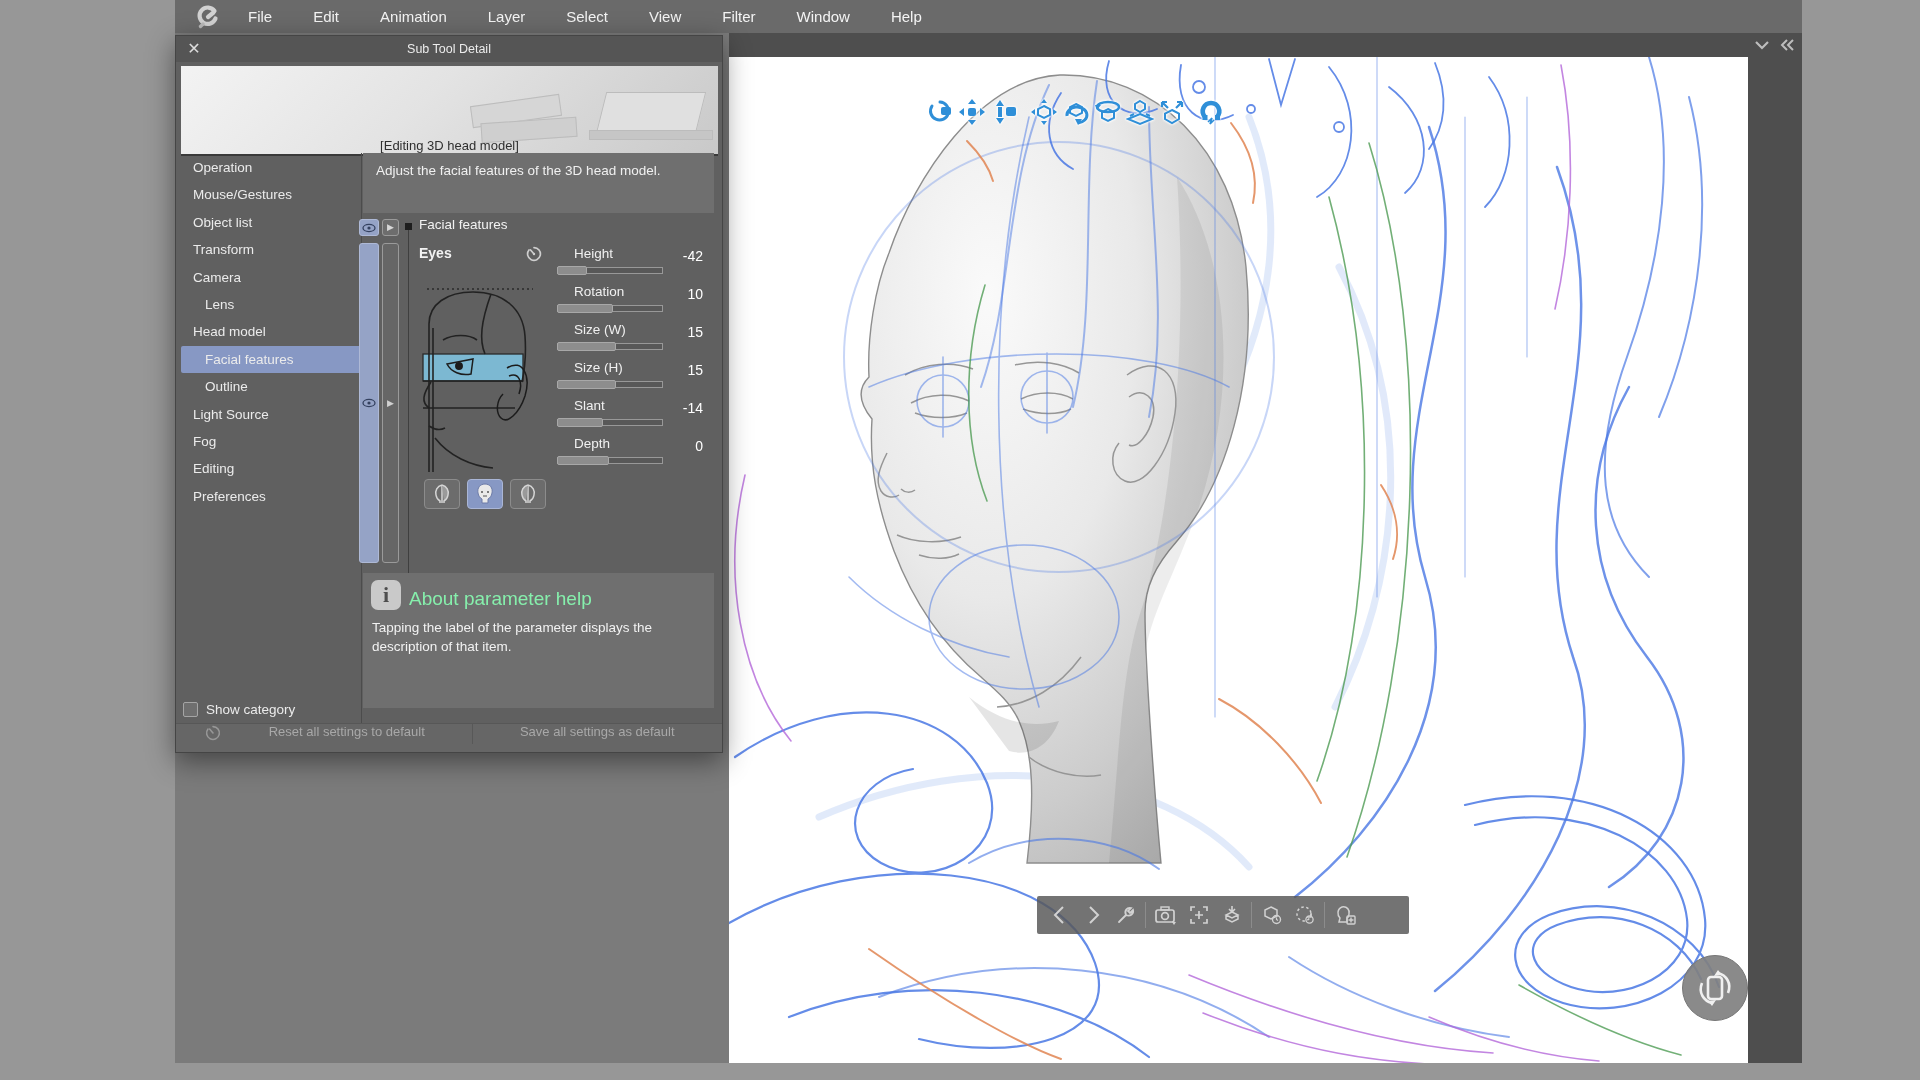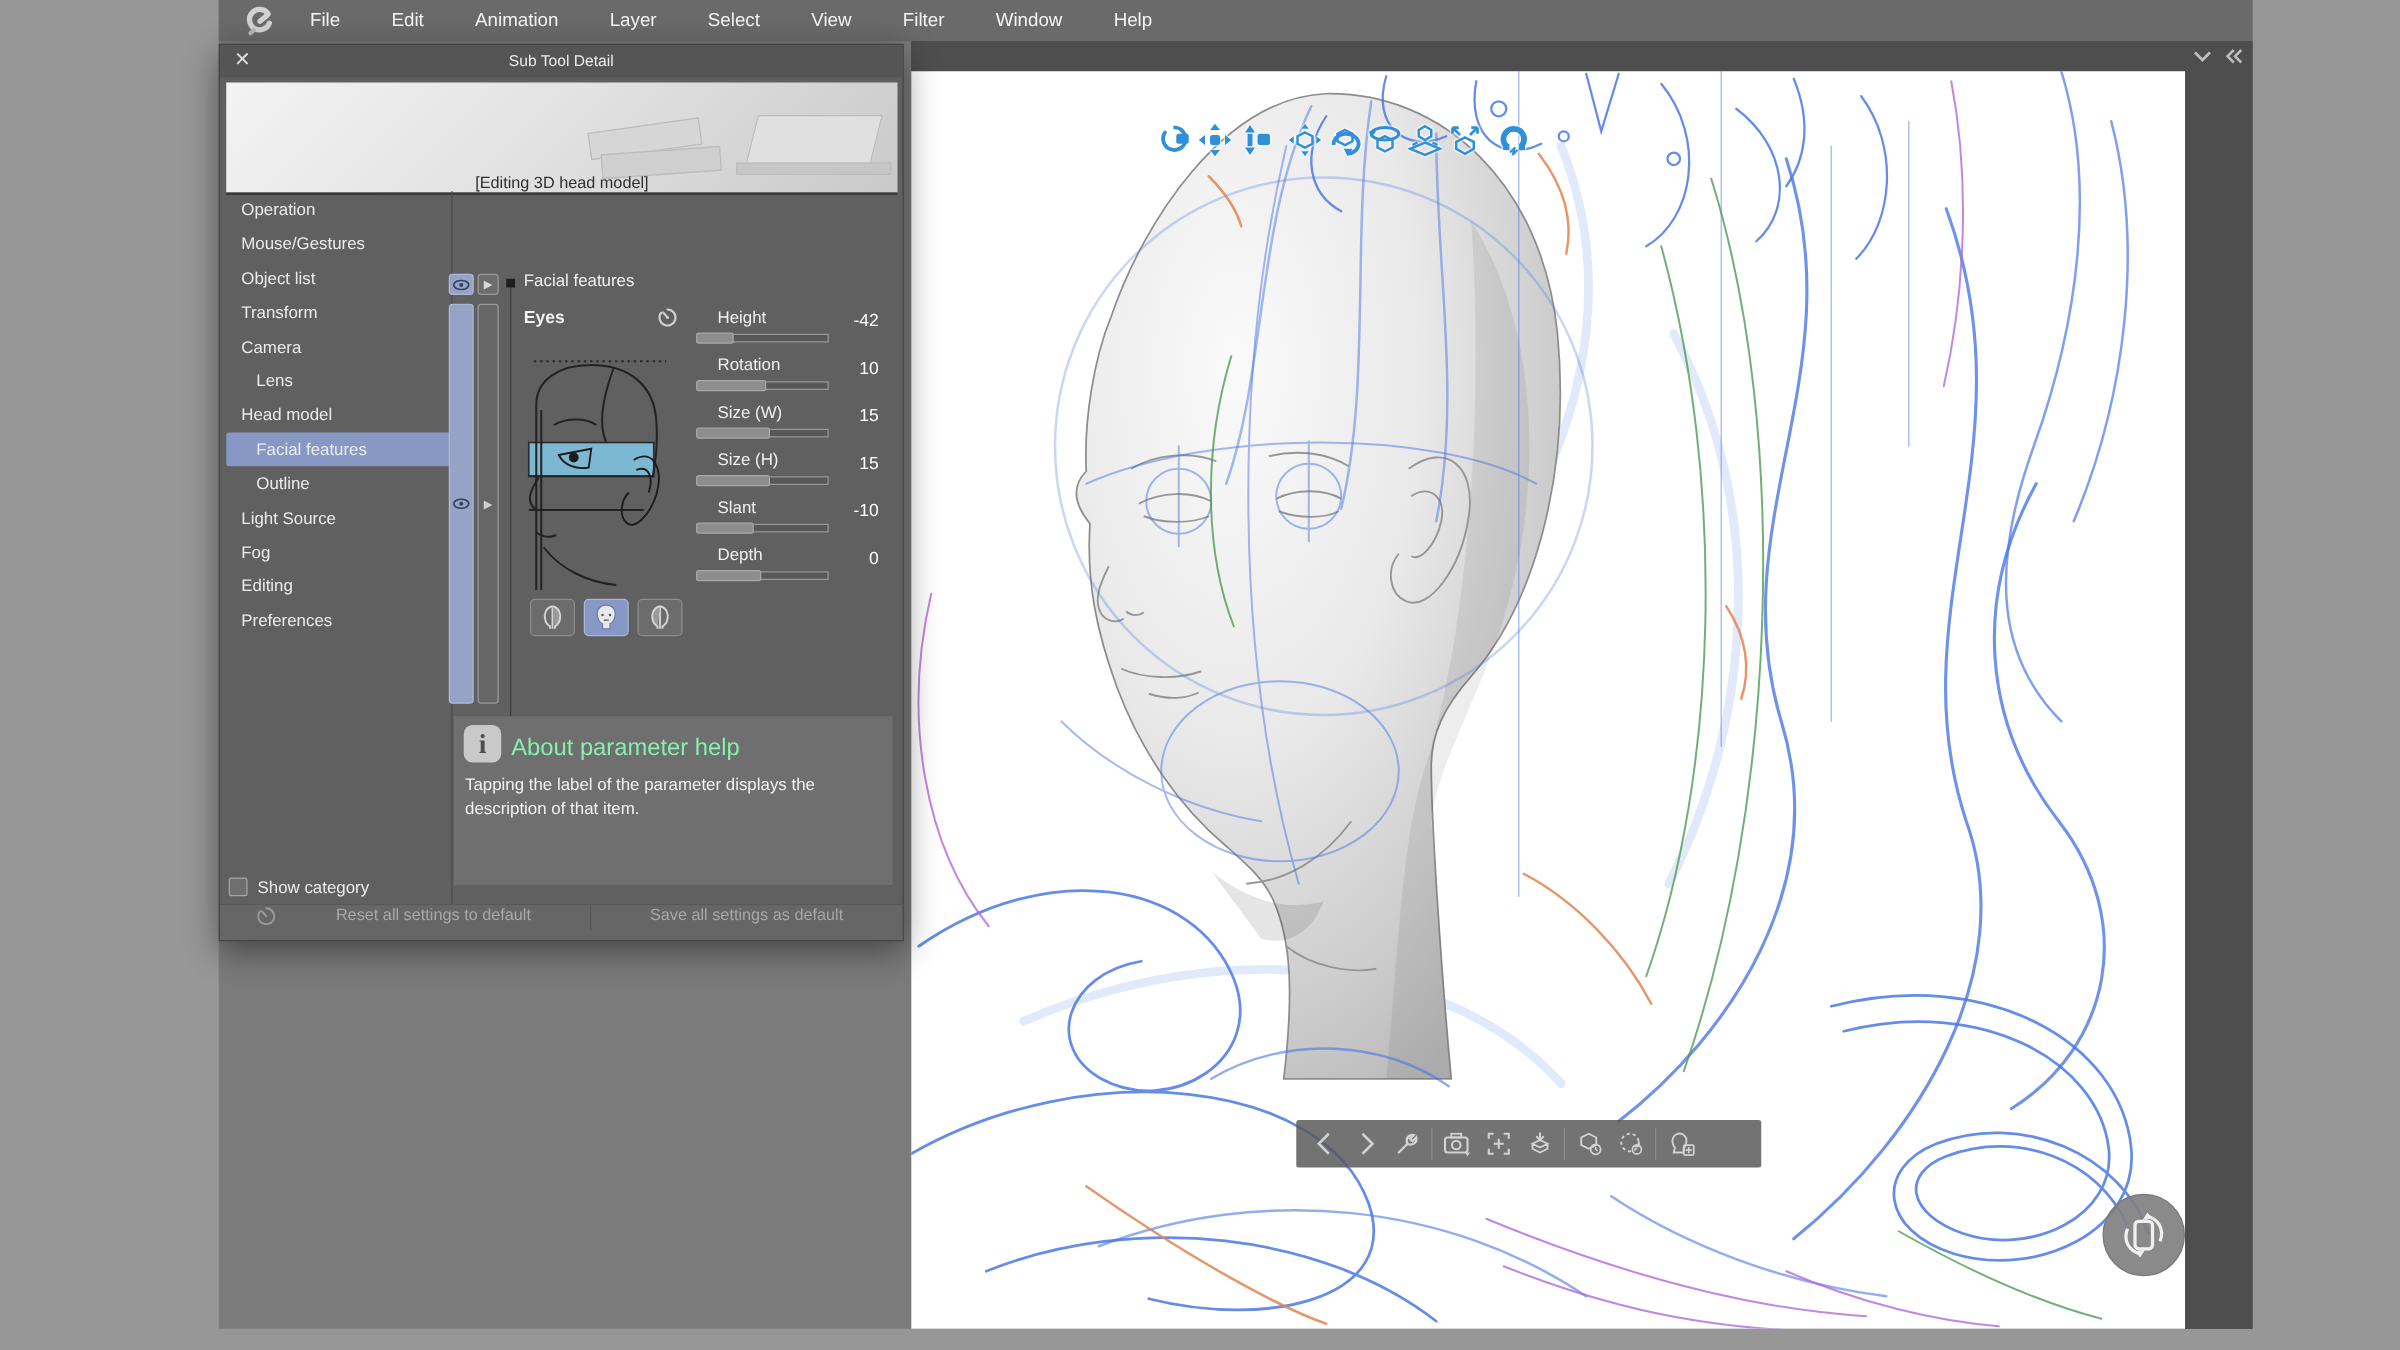--- a/index.html
+++ b/index.html
@@ -402,20 +402,21 @@
       <div class="sitem">Head model</div>
       <div class="sitem indent selected">Facial features</div>
       <div class="sitem indent">Outline</div>
       <div class="sitem">Light Source</div>
       <div class="sitem">Fog</div>
       <div class="sitem">Editing</div>
       <div class="sitem">Preferences</div>
     </div>
     <div class="vsep"></div>
 
+    <div class="desc">Adjust the facial features of the 3D head model.</div>
 
     <div class="eye-btn">
       <svg width="14" height="10" viewBox="0 0 14 10">
         <ellipse cx="7" cy="5" rx="6" ry="3.6" fill="none" stroke="#34415f" stroke-width="1.3"></ellipse>
           <circle cx="7" cy="5" r="1.6" fill="#34415f"></circle>
       </svg>
     </div>
     <div class="play-btn">▶</div>
     <div class="eye-bar">
       <svg width="14" height="10" viewBox="0 0 14 10">
@@ -480,21 +481,21 @@
     </div>
     <div class="prow" style="top:324px">
       <div class="plabel">Size (H)</div>
       <div class="pvalue">15</div>
       <div class="ptrack">
           <div class="pfill" style="width: 57%;"></div>
         </div>
     </div>
     <div class="prow" style="top:362px">
       <div class="plabel">Slant</div>
-      <div class="pvalue">-10</div>
+      <div class="pvalue">-14</div>
       <div class="ptrack">
           <div class="pfill" style="width: 44%;"></div>
         </div>
     </div>
     <div class="prow" style="top:400px">
       <div class="plabel">Depth</div>
       <div class="pvalue">0</div>
       <div class="ptrack">
           <div class="pfill" style="width: 50%;"></div>
         </div>

